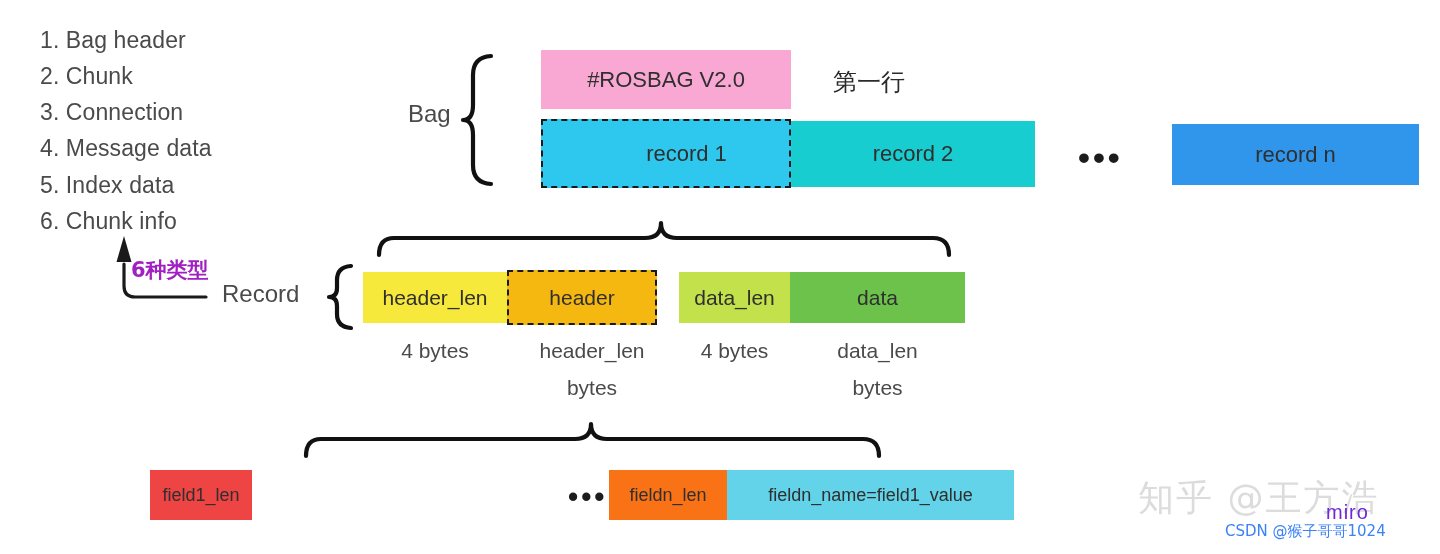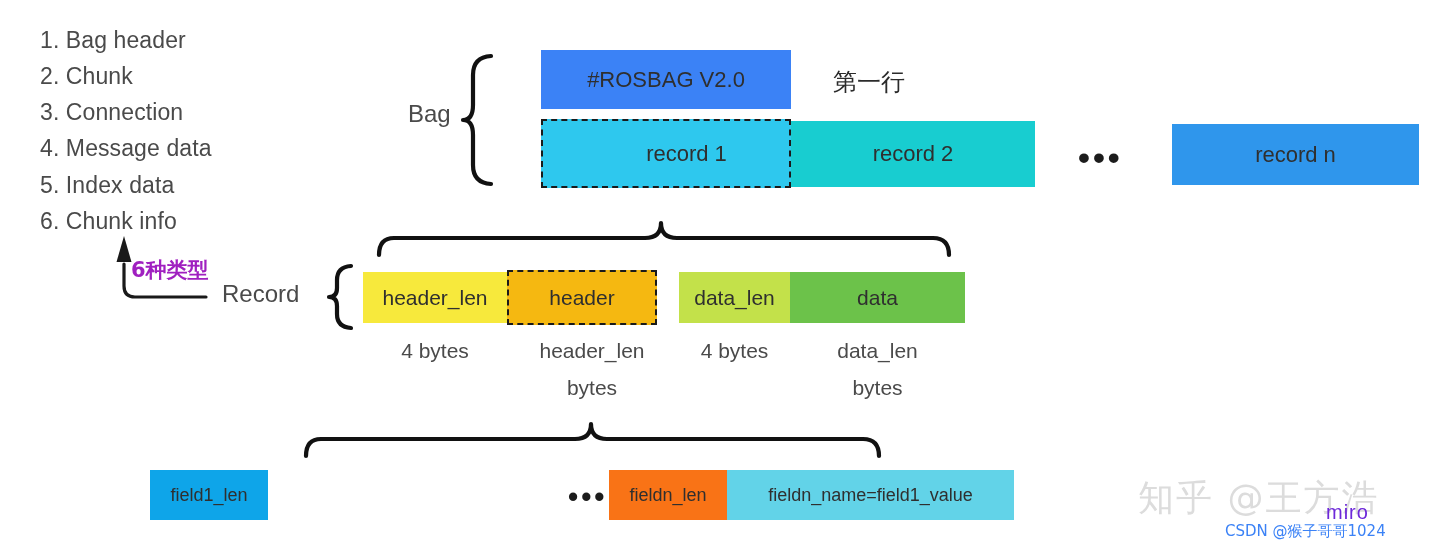--- a/index.html
+++ b/index.html
@@ -115,21 +115,21 @@
   <div class="list-item" style="top:65px;">2. Chunk</div>
   <div class="list-item" style="top:101px;">3. Connection</div>
   <div class="list-item" style="top:137px;">4. Message data</div>
   <div class="list-item" style="top:174px;">5. Index data</div>
   <div class="list-item" style="top:210px;">6. Chunk info</div>
 
   <div class="cn-purple" style="left:131px; top:256px;">6种类型</div>
 
   <div class="label" style="left:408px; top:100px; font-size:24px;">Bag</div>
 
-  <div class="block" id="bag-version" style="left: 541px; top: 50px; width: 250px; height: 59px; font-size: 22px; background: #3b82f6; text-align: right;">
+  <div class="block" id="bag-version" style="left: 541px; top: 50px; width: 250px; height: 59px; font-size: 22px; background: #f9a8d4; text-align: right;">
     <span>#ROSBAG V2.0</span>
   </div>
 
   <div class="label" style="left:833px; top:69px; font-size:24px; color:#2b2b2b; font-family:'DejaVu Sans','Liberation Sans',sans-serif;">第一行</div>
 
   <div class="block dashed" id="bag-rec1" style="left: 541px; top: 119px; width: 250px; height: 69px; font-size: 22px; background: rgb(46, 200, 238); padding-left: 41px;">
     <span>record 1</span>
   </div>
 
   <div class="block" id="bag-rec2" style="left: 791px; top: 121px; width: 244px; height: 66px; font-size: 22px; background: rgb(24, 205, 208);">
@@ -168,21 +168,21 @@
     <div style="margin-top:13px;">bytes</div>
   </div>
   <div class="label center" style="left:675px; top:339px; width:119px; font-size:21px;">
     <div>4 bytes</div>
   </div>
   <div class="label center" style="left:790px; top:339px; width:175px; font-size:21px;">
     <div>data_len</div>
     <div style="margin-top:13px;">bytes</div>
   </div>
 
-  <div class="block" id="fld1len" style="left: 150px; top: 470px; width: 118px; height: 50px; font-size: 18px; background: #0ea5e9;">
+  <div class="block" id="fld1len" style="left: 150px; top: 470px; width: 102px; height: 50px; font-size: 18px; background: #ef4444;">
     <span>field1_len</span>
   </div>
 
 
   <div class="ellipsis" style="left:568px; top:483px; font-size:29px;">•••</div>
 
   <div class="block" id="fldnlen" style="left: 609px; top: 470px; width: 118px; height: 50px; font-size: 18px; background: #f97316;">
     <span>fieldn_len</span>
   </div>
 

